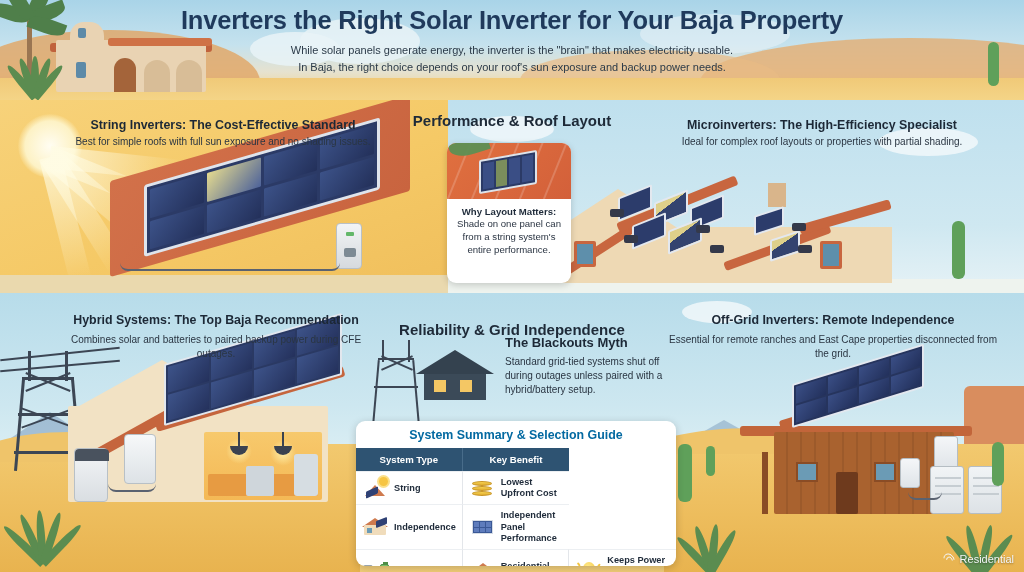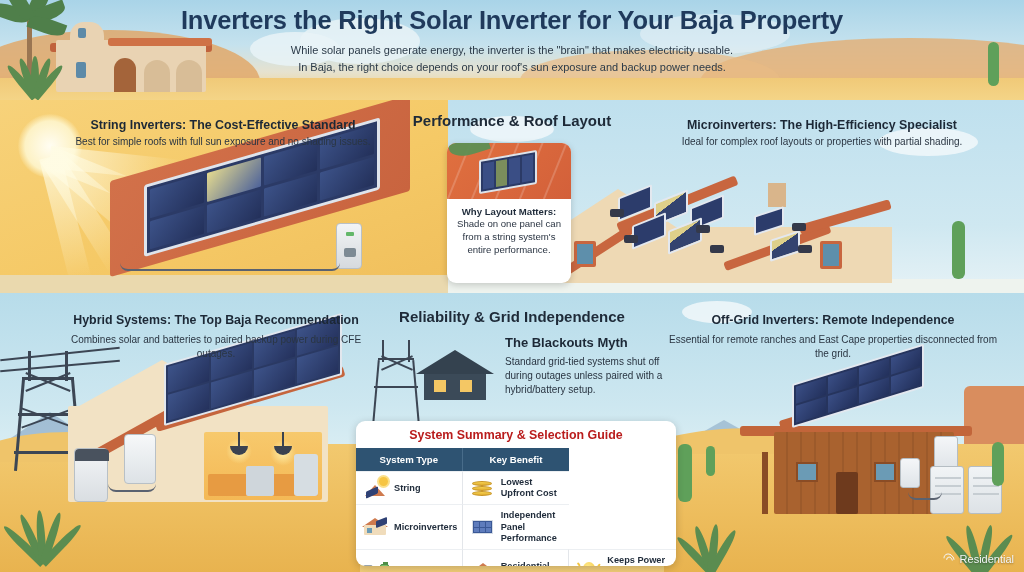--- a/index.html
+++ b/index.html
@@ -222,21 +222,21 @@
 
   .panel-head { font-size: 12.4px; font-weight:bold; color:#1c2836; }
   .panel-sub { font-size: 10px; color:#2a3542; line-height:1.4; margin-top:3px; }
 
   
   .table-card {
     position: absolute; left: 356px; top: 421px; width: 320px; height: 145px;
     background: #ffffff; border-radius: 9px; box-shadow: 0 2px 8px rgba(0,0,0,.20);
     overflow: hidden; z-index: 20;
   }
-  .table-title { text-align:center; font-size: 12.4px; font-weight: bold; color:#b91c1c;
+  .table-title { text-align:center; font-size: 12.4px; font-weight: bold; color:#0369a1;
     padding: 7px 0 6px; }
   .trow { display: grid; grid-template-columns: 1fr 1fr 1fr; }
   .thead .tcell {
     background: #2e5372; color: #ffffff; font-size: 9.6px; font-weight: bold;
     text-align: center; padding: 6px 2px; border-right: 1px solid #486c8a;
   }
   .thead .tcell:last-child { border-right: none; }
   .tbody .tcell {
     display: flex; align-items: center; gap: 5px;
     padding: 5px 4px 5px 7px; border-right: 1px solid #e3e6ea; border-top: 1px solid #eceff2;
@@ -563,21 +563,21 @@
           <i style="transform:rotate(30deg)"></i>
       </div>
       <div class="agave" style="right:16px;bottom:-4px;width:64px;height:52px;">
         <i style="transform:rotate(-40deg)"></i>
           <i style="transform:rotate(-14deg)"></i>
         <i style="transform:rotate(12deg)"></i>
           <i style="transform:rotate(38deg)"></i>
       </div>
     </div>
 
-    <div class="band-title" style="top:15px;">Reliability &amp; Grid Independence</div>
+    <div class="band-title" style="top:28px;">Reliability &amp; Grid Independence</div>
 
     <div class="rel-text-left">
       <div class="h-strong">Hybrid Systems: The Top Baja Recommendation</div>
       <div class="p-small">Combines solar and batteries to paired backup power during CFE outages.</div>
     </div>
 
     <div class="blackout">
       <div class="h-strong" style="font-size:13px;">The Blackouts Myth</div>
       <div class="p-small">Standard grid-tied systems shut off during outages unless paired with a hybrid/battery setup.</div>
     </div>
@@ -635,21 +635,21 @@
       </div>
 
       <div class="trow">
         <div class="tcell">
           <span class="ticon ic-house-panel">
               <span class="rf"></span>
               <span class="h"></span>
               <span class="pp"></span>
               <span class="w"></span>
             </span>
-          <span>Microinverters</span>
+          <span>Independence</span>
         </div>
         <div class="tcell">
           <span class="ticon ic-panel2">
               <span class="p">
                 <span></span>
                 <span></span>
                 <span></span>
                 <span></span>
                 <span></span>
                 <span></span>

